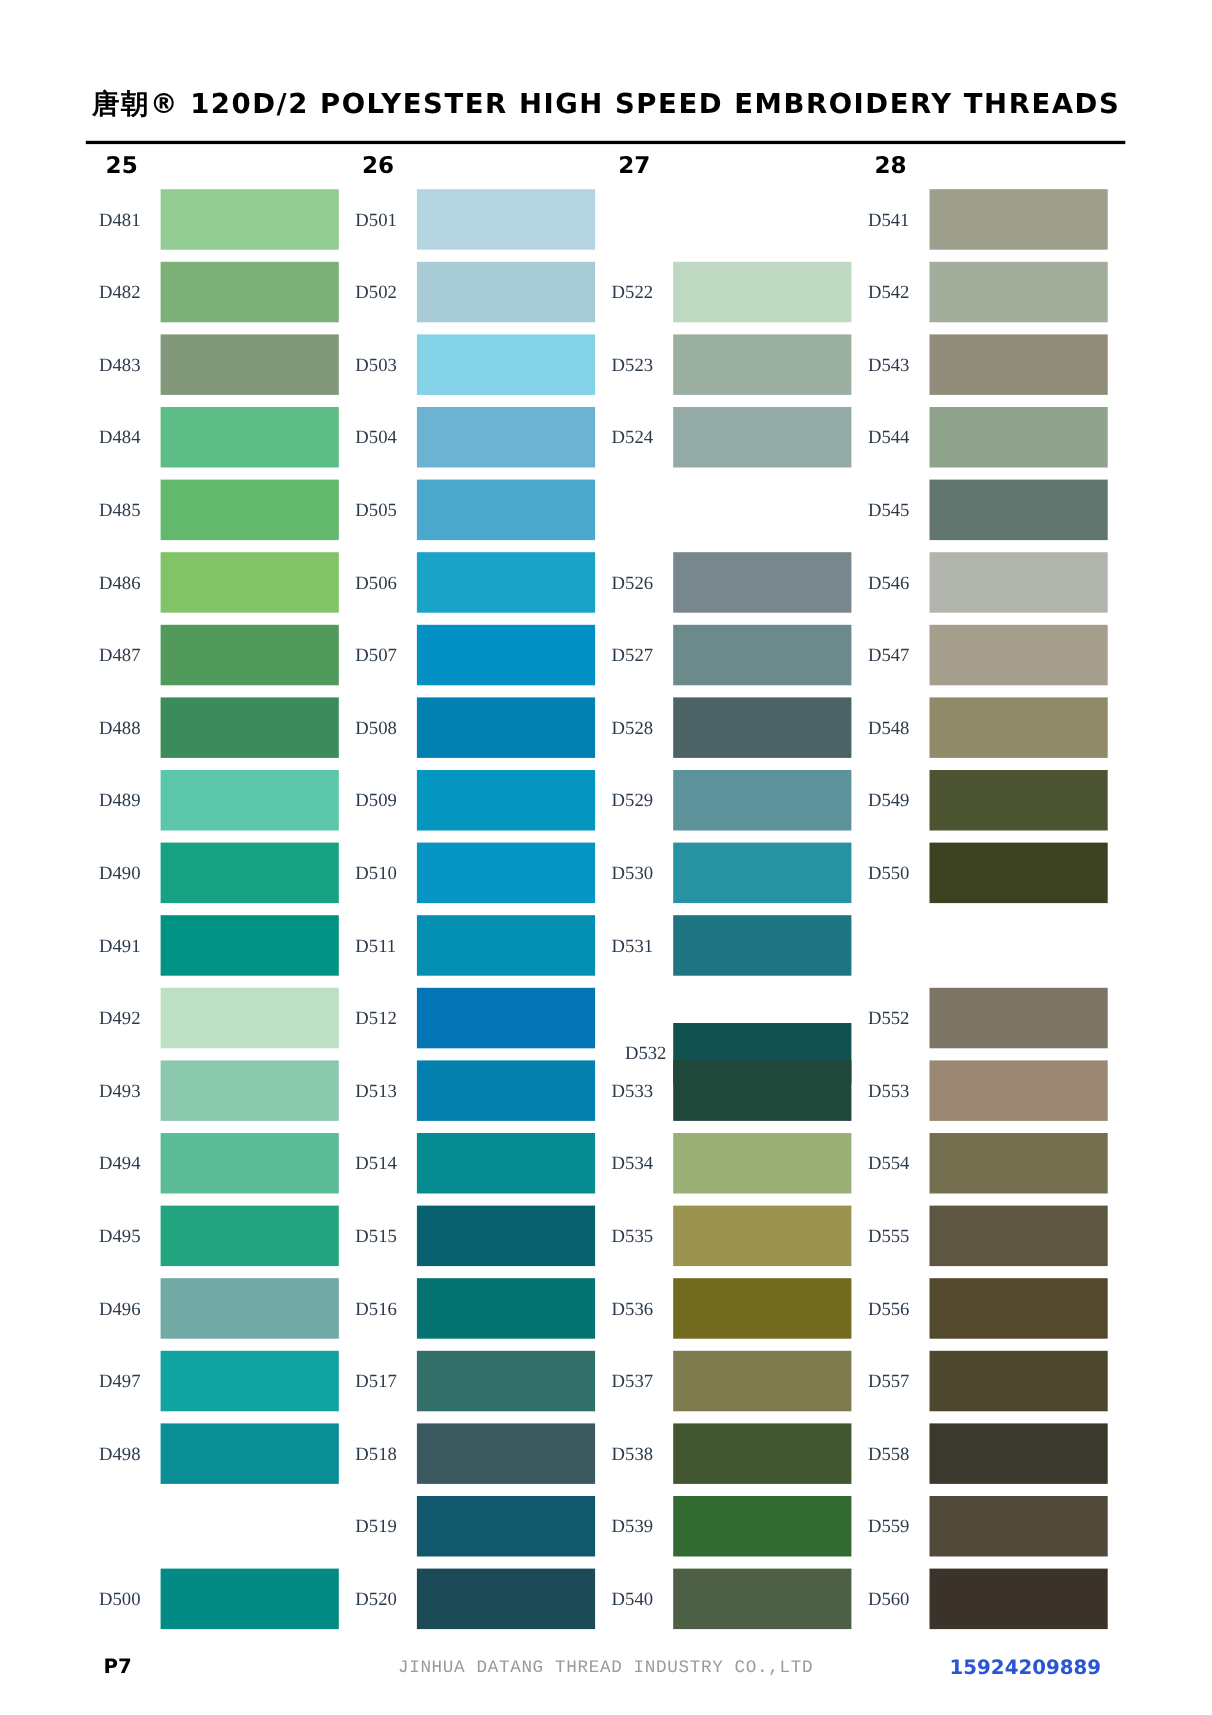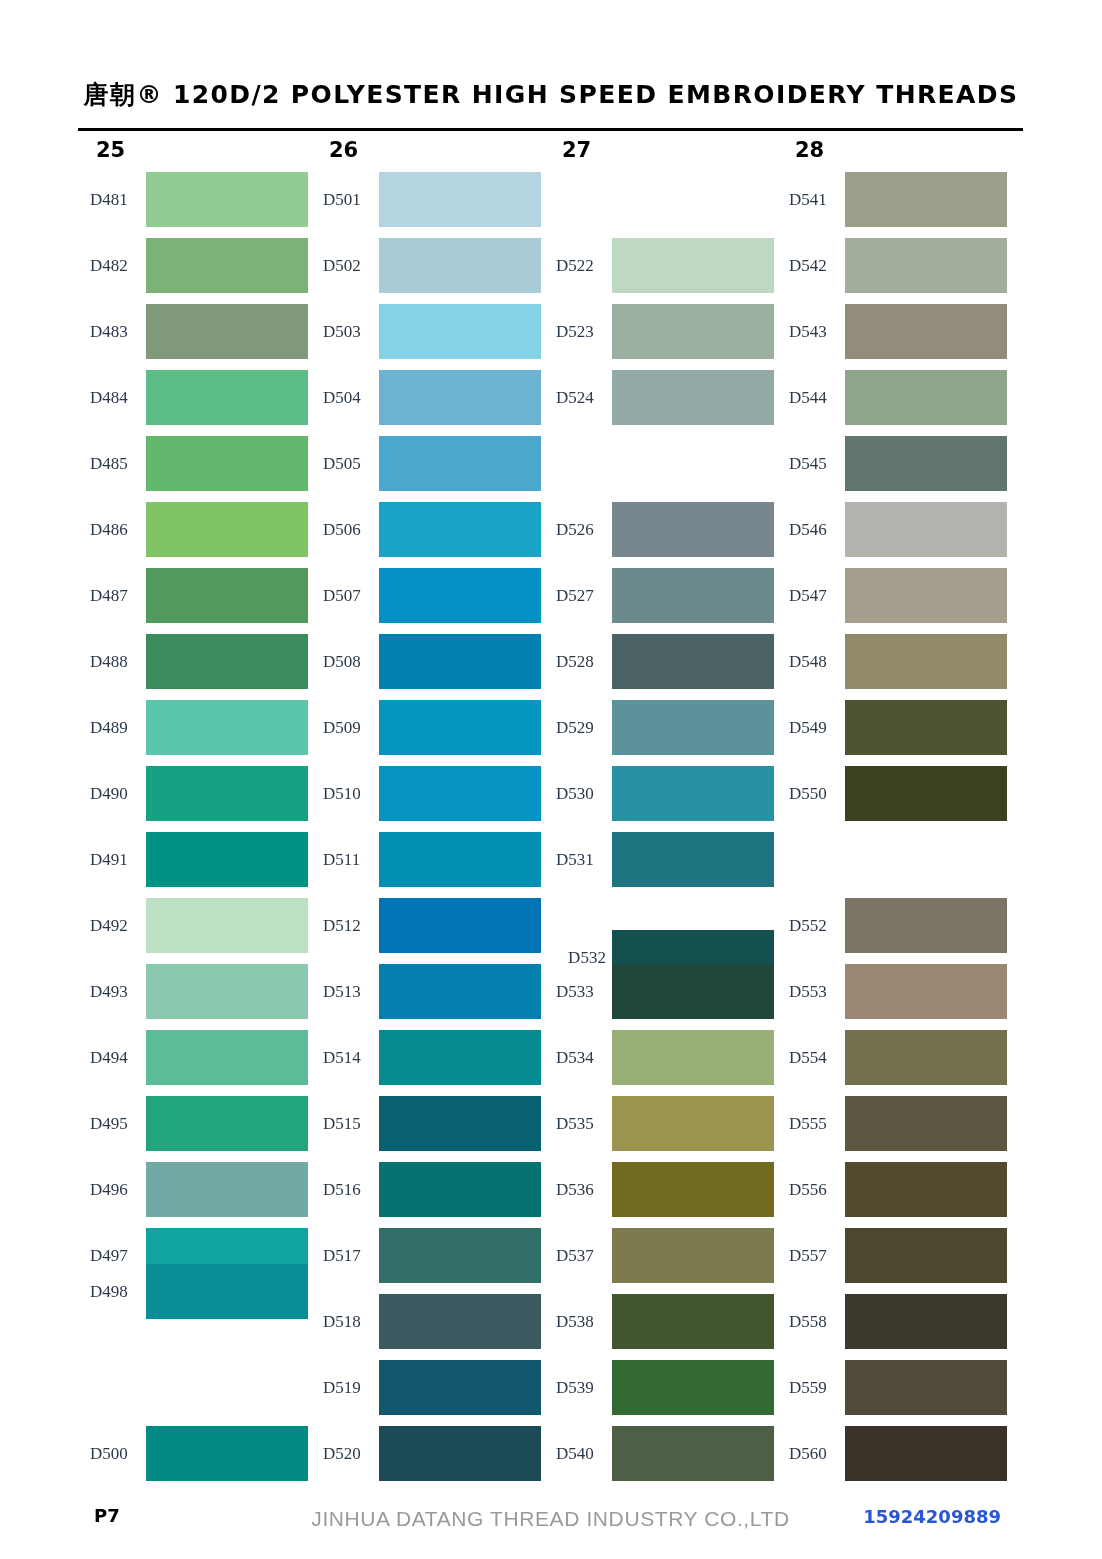--- a/index.html
+++ b/index.html
@@ -115,22 +115,22 @@
     font-size: 18px;
     font-weight: bold;
     color: #000000;
   }
   .footer-company {
     position: absolute;
     left: 0;
     top: 2px;
     width: 945px;
     text-align: center;
-    font-family: Liberation Sans, sans-serif;
-    font-size: 21px;
+    font-family: Liberation Mono, monospace;
+    font-size: 16px;
     letter-spacing: 0.6px;
     color: #9a9a9a;
   }
   .footer-phone {
     position: absolute;
     right: 22px;
     top: 1px;
     font-family: "DejaVu Sans", sans-serif;
     font-size: 18px;
     font-weight: bold;
@@ -218,21 +218,21 @@
           <div class="swatch-chip" style="background: rgb(34, 165, 126);"></div>
         </div>
         <div class="swatch-row" style="top: 990px; text-decoration: underline;">
           <div class="swatch-label">D496</div>
           <div class="swatch-chip" style="background: rgb(113, 169, 164);"></div>
         </div>
         <div class="swatch-row" style="top: 1056px;">
           <div class="swatch-label">D497</div>
           <div class="swatch-chip" style="background: rgb(17, 163, 160);"></div>
         </div>
-        <div class="swatch-row" style="top: 1092px;">
+        <div class="swatch-row" style="top: 1122px;">
           <div class="swatch-label">D498</div>
           <div class="swatch-chip" style="background: rgb(10, 142, 150);"></div>
         </div>
         <div class="swatch-row" style="top: 1254px;">
           <div class="swatch-label">D500</div>
           <div class="swatch-chip" style="background: rgb(2, 138, 133);"></div>
         </div>
       </div>
       <div class="column" style="left: 233px;">
         <div class="swatch-row" style="top: 0px;">

